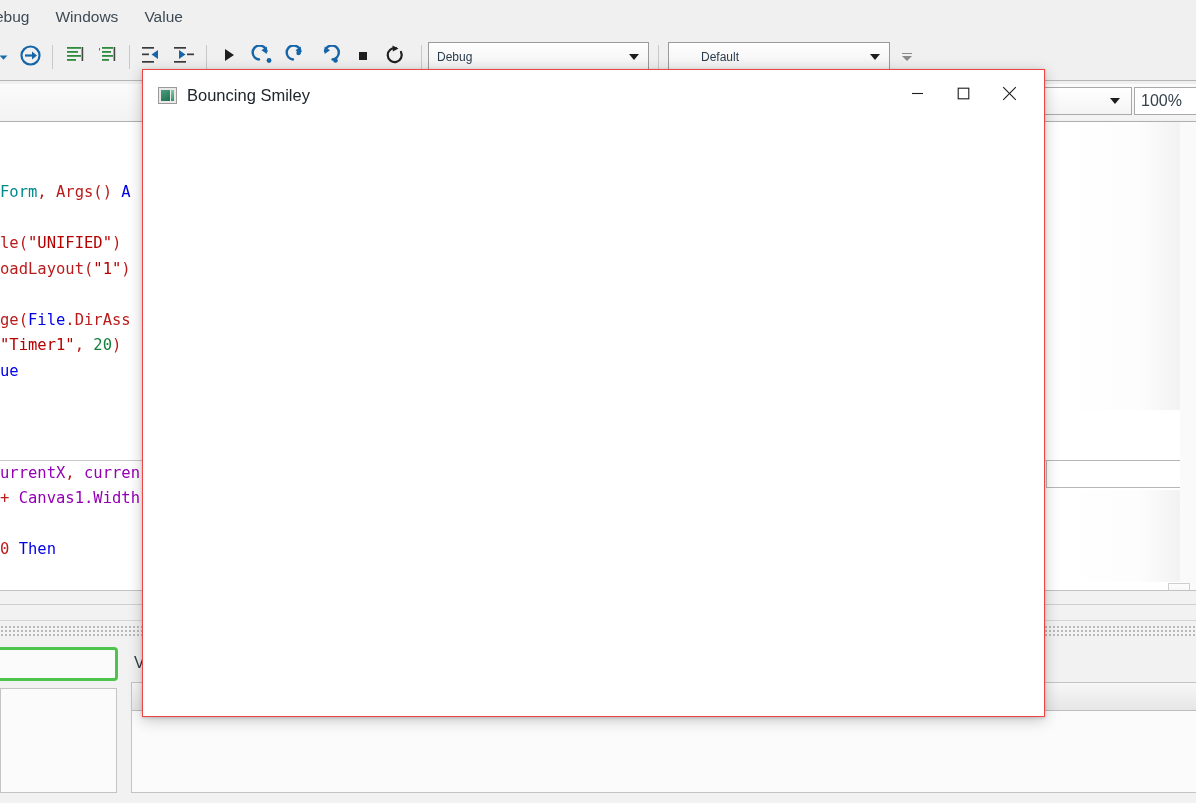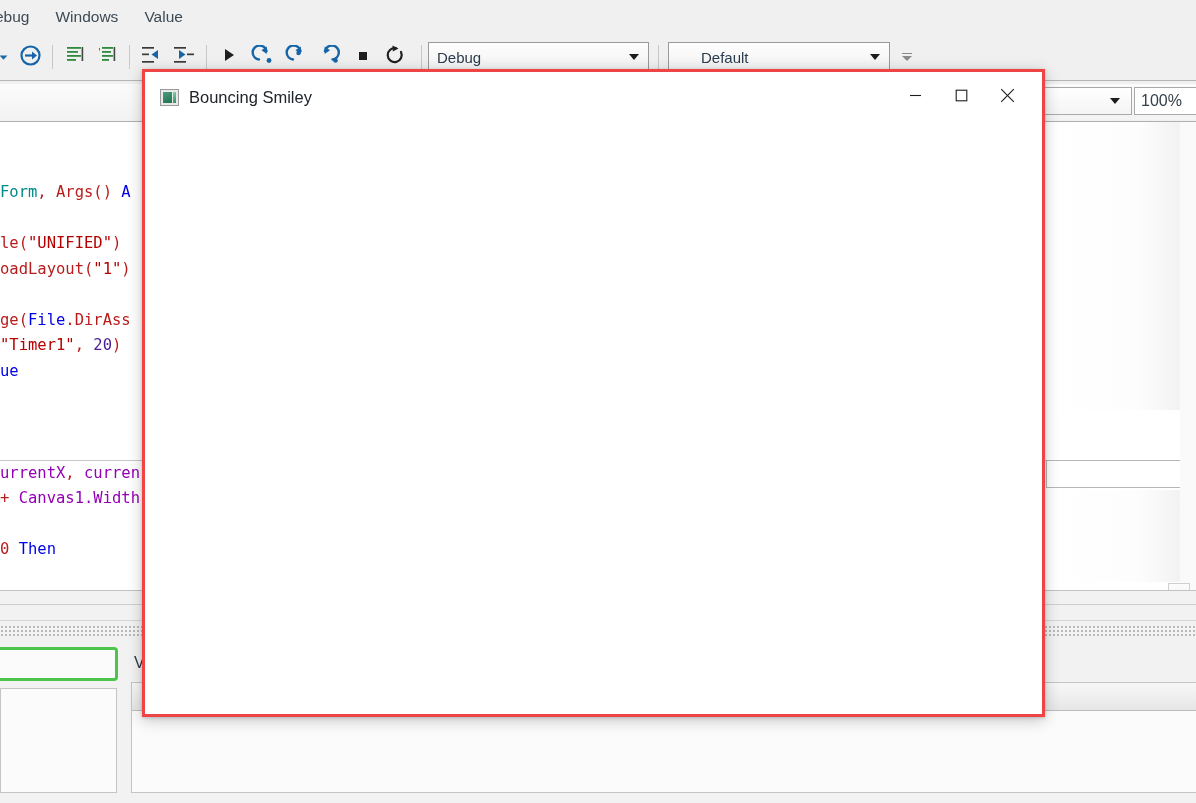--- a/index.html
+++ b/index.html
@@ -47,21 +47,21 @@
   }
   .tb-sep {
     width: 1px; height: 24px; background: #c8c8c8; margin: 0 6px; flex: none;
   }
   .tb-combo {
     height: 30px; width: 220px;
     background: linear-gradient(#fefefe, #f2f2f2);
     border: 1px solid #9a9a9a;
     display: flex; align-items: center;
     padding: 0 4px 0 8px;
-    font-size: 15px; color: #2b3c4e;
+    font-size: 12px; color: #2b3c4e;
     position: relative; flex: none;
   }
   .tb-combo .val { flex: 1; overflow: hidden; white-space: nowrap; }
   .caret-down {
     width: 0; height: 0;
     border-left: 5px solid transparent;
     border-right: 5px solid transparent;
     border-top: 6px solid #1d1d1d;
     margin-right: 5px;
   }
@@ -116,21 +116,21 @@
     font-family: "DejaVu Sans Mono", monospace;
     font-size: 15.5px;
     line-height: 25.6px;
     white-space: pre;
     color: #111111;
   }
   .code .ln { position: absolute; left: 0; white-space: pre; }
   .kw   { color: #0000e6; }
   .type { color: #008a8a; }
   .str  { color: #b40000; }
-  .num  { color: #4c1d95; text-align: center; }
+  .num  { color: #15803d; text-align: center; }
   .var  { color: #9400b4; }
   .fn   { color: #0000e6; }
   .pl   { color: #b91c1c; }
 
   
   .editor-split {
     position: absolute; left: 0; top: 338px; width: 1196px; height: 1px;
     background: #c9c9c9;
   }
 
@@ -194,21 +194,21 @@
     display: flex; align-items: center; justify-content: center;
     font-size: 15.5px; color: #22282e;
   }
   .gh-div { position:absolute; top:0; width:1px; height:27px; background:#c9c9c9; }
 
   
   .dialog {
     position: absolute; left: 142px; top: 69px;
     width: 903px; height: 648px;
     background: #ffffff;
-    border: 3px solid #ef4444;
+    border: 1px solid #ef4444;
     box-shadow: 0 3px 14px rgba(0,0,0,0.22), 0 1px 3px rgba(0,0,0,0.16);
   }
   .dlg-title {
     position: absolute; left: 0; top: 0; width: 100%; height: 50px;
     background: #ffffff;
     display: flex; align-items: center;
   }
   .dlg-icon {
     width: 19px; height: 17px; margin-left: 15px; margin-right: 10px;
     border: 1px solid #9a9a9a; background: #e9e9e9;

